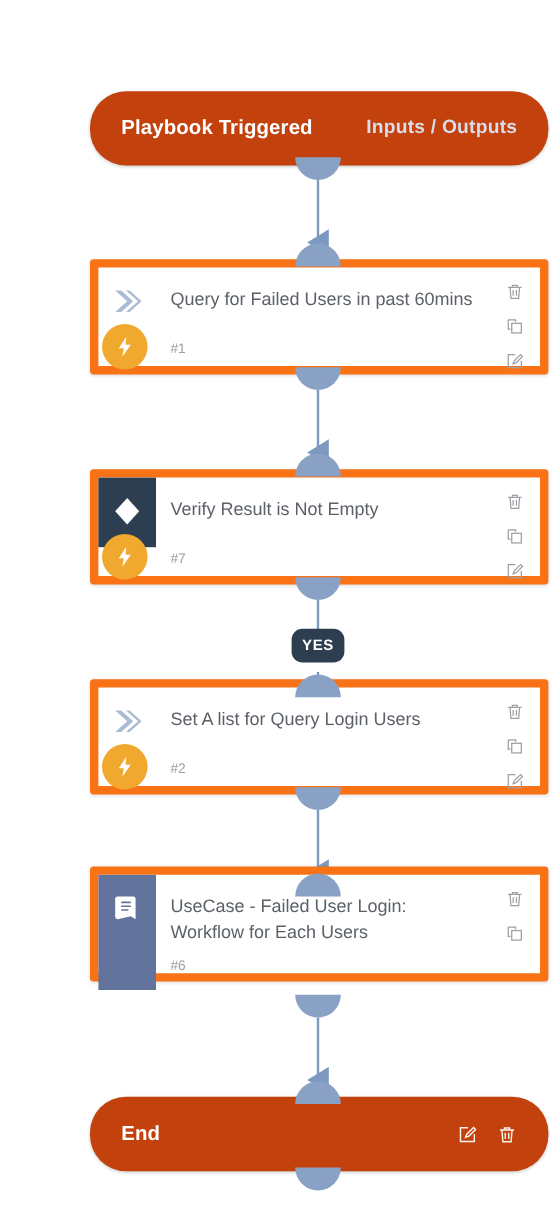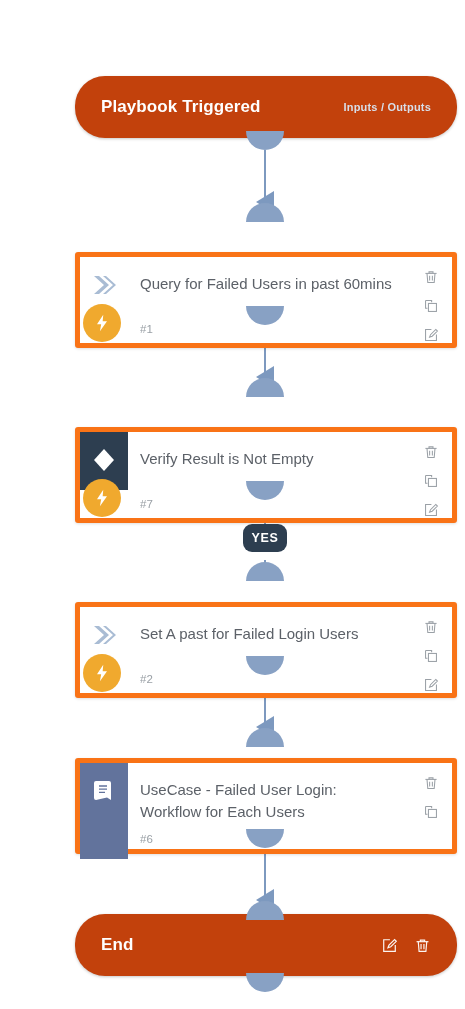--- a/index.html
+++ b/index.html
@@ -44,46 +44,45 @@
   }
   .pill-title {
     font-size: 17px;
     font-weight: 600;
     letter-spacing: .1px;
     color: #ffffff;
     flex: 0 0 auto;
   }
   .pill-spacer { flex: 1 1 auto; }
   .pill-sub {
-    font-size: 11px;
+    font-size: 16px;
     font-weight: 700;
     color: #d8dee9;
     letter-spacing: .2px;
   }
   .pill-actions {
     display: flex;
     align-items: center;
     gap: 16px;
   }
   .pill-actions .ic { color: #ffffff; opacity: .95; }
 
   
   .card {
     background: #ffffff;
-    border: 5px solid #f97316;
+    border: 7px solid #f97316;
     border-radius: 3px;
     box-shadow: 0 1px 3px rgba(0,0,0,0.13);
     min-height: 96px;
     display: flex;
     z-index: 3;
     position: absolute;
     left: 75px;
     width: 382px;
     box-sizing: border-box;
-    margin-top: 36px;
   }
 
   .card-left {
     position: relative;
     width: 48px;
     flex: 0 0 48px;
   }
   
   .left-block {
     position: absolute;
@@ -340,21 +339,21 @@
           <path d="M11,3 L21,12 L11,21 L14,21 L24,12 L14,3 Z" fill="#a9bcd4"></path>
         </svg>
       </span>
       <span class="bolt-badge">
         <svg viewBox="0 0 24 24" width="20" height="20">
           <path d="M13.5 2 L6 13.5 L11 13.5 L9.5 22 L18 10 L12.8 10 Z" fill="#ffffff"></path>
         </svg>
       </span>
     </div>
     <div class="card-body">
-      <div class="card-title">Set A past for Failed Login Users</div>
+      <div class="card-title">Set A list for Query Login Users</div>
       <div class="card-id">#2</div>
     </div>
     <div class="card-actions">
       <span class="ic">
         <svg viewBox="0 0 20 20" width="16" height="16" fill="none" stroke="#9aa0a6" stroke-width="1.3">
           <path d="M3 5.5 h14"></path>
           <path d="M7.5 5.5 V3.6 h5 V5.5"></path>
           <path d="M5 5.5 l1 11.5 h8 l1 -11.5"></path>
           <path d="M8.3 8.3 v6 M11.7 8.3 v6"></path>
         </svg>

